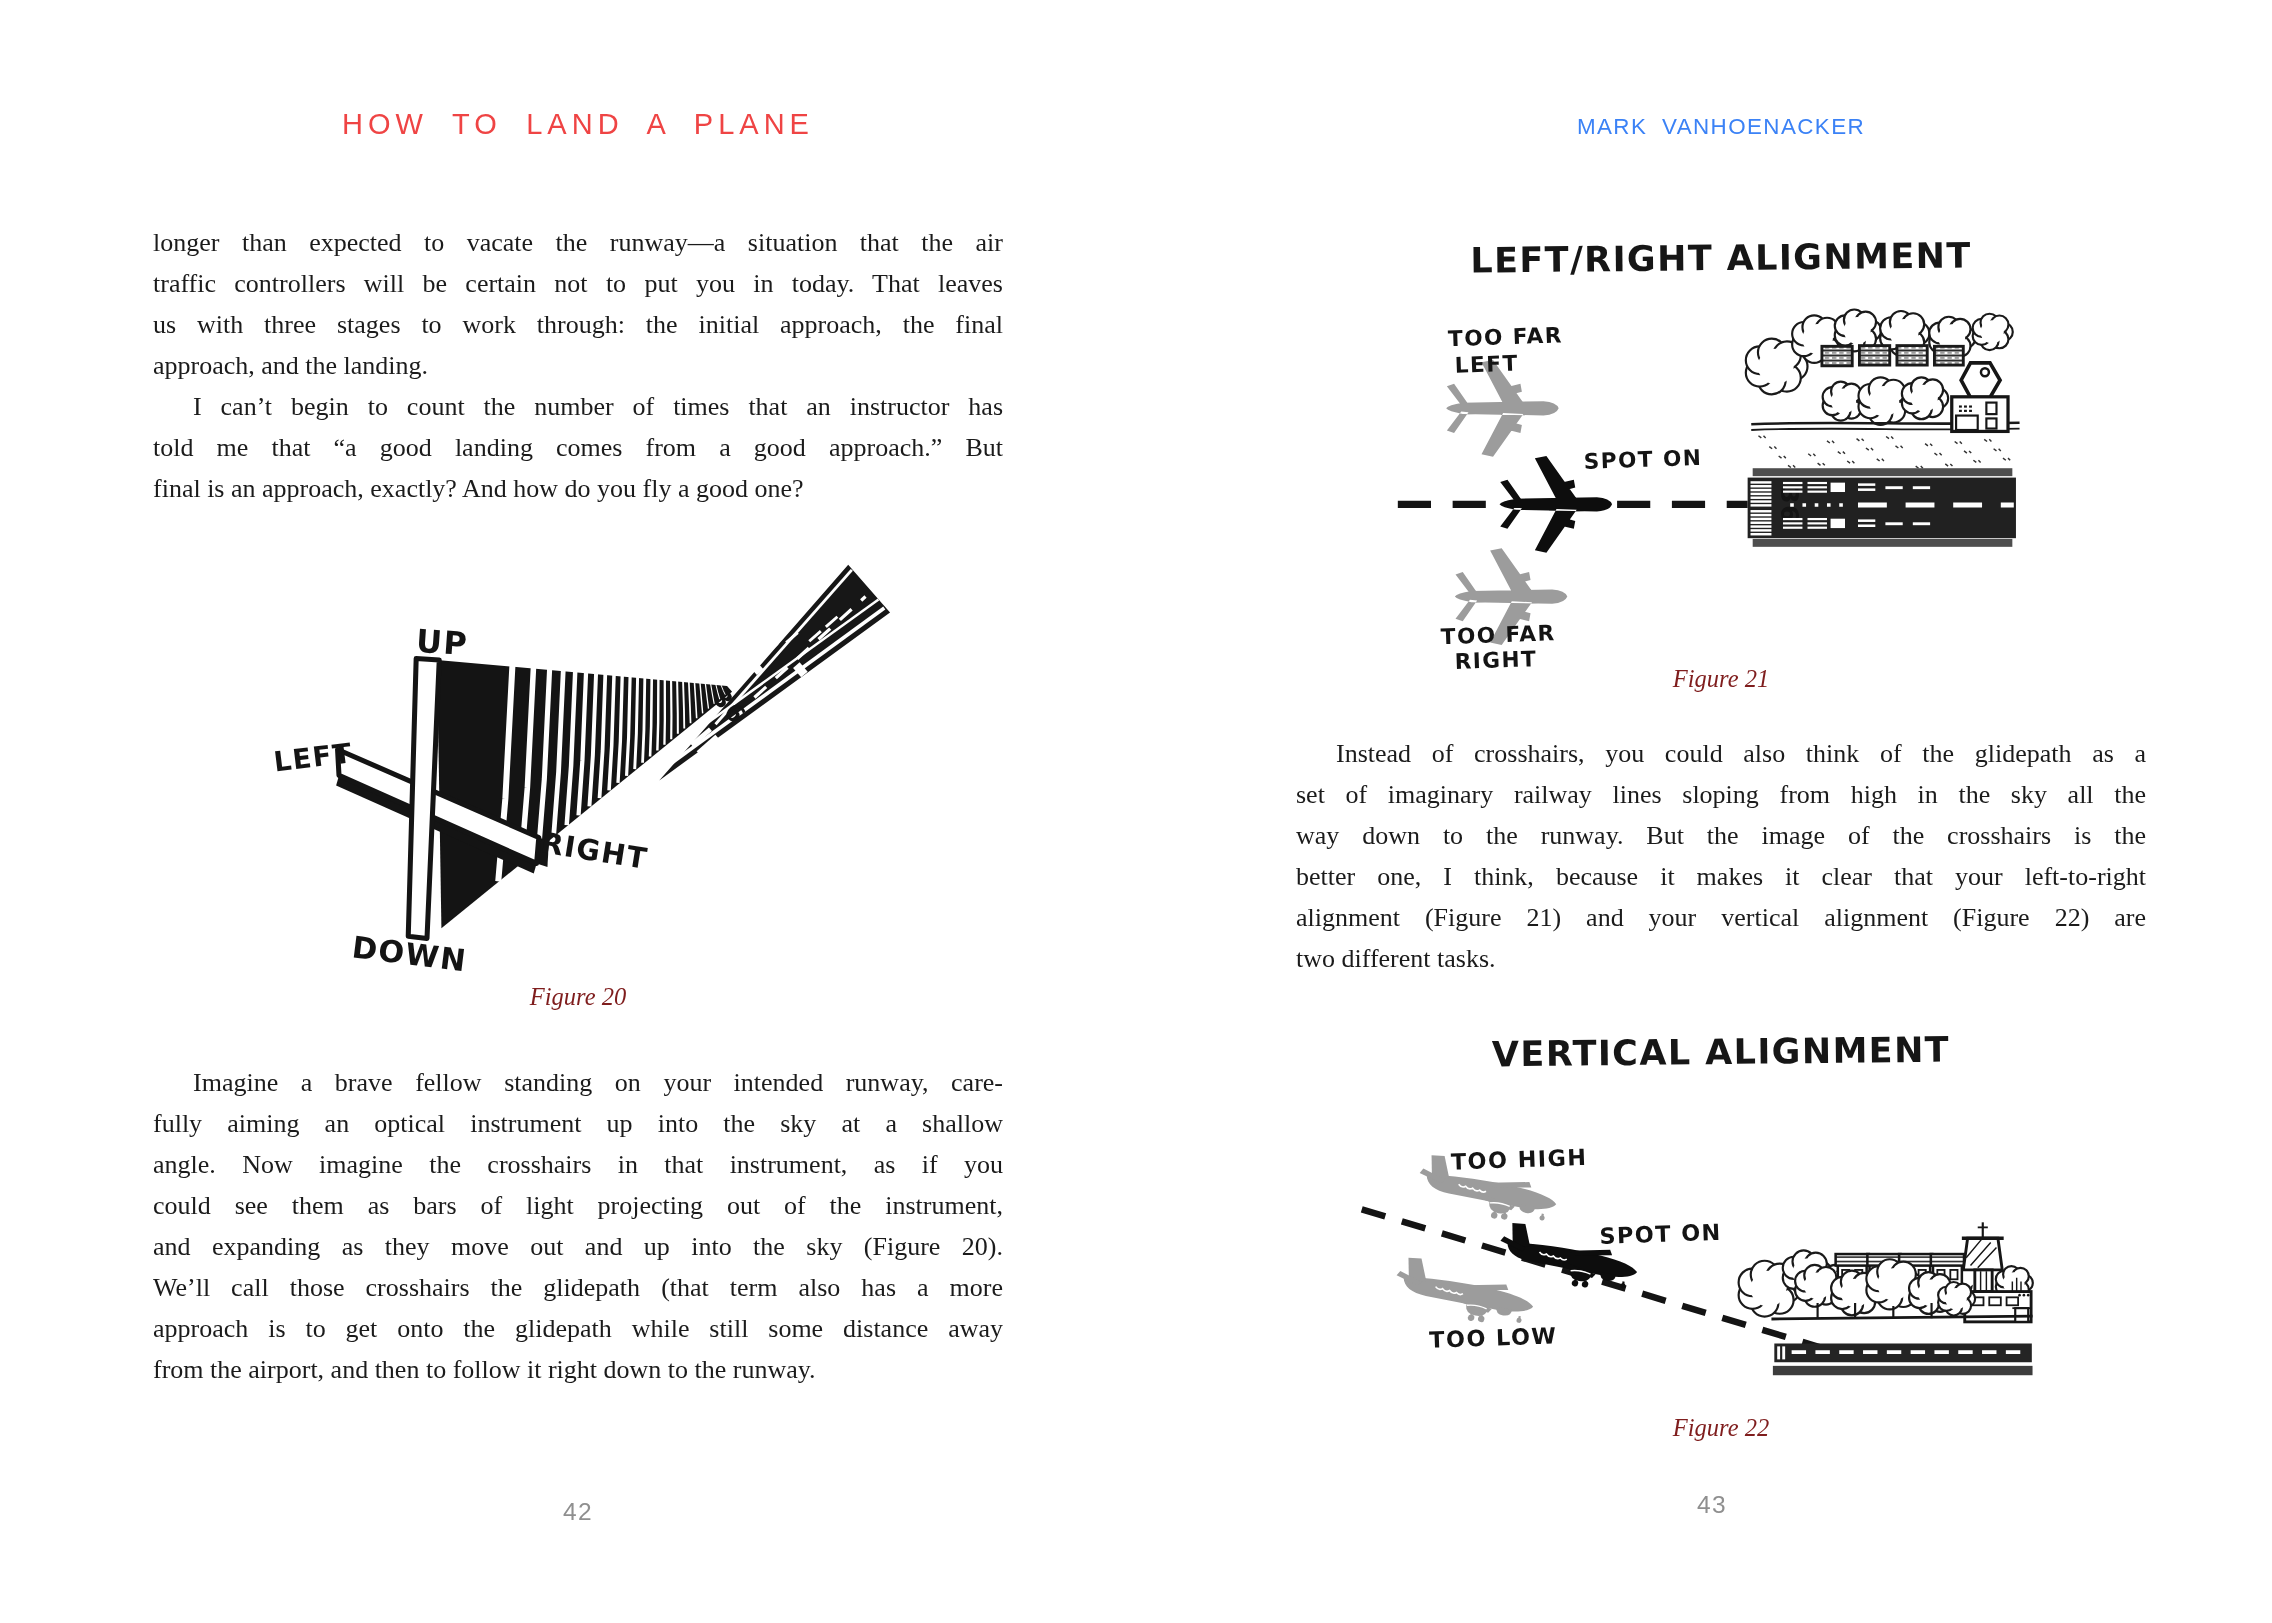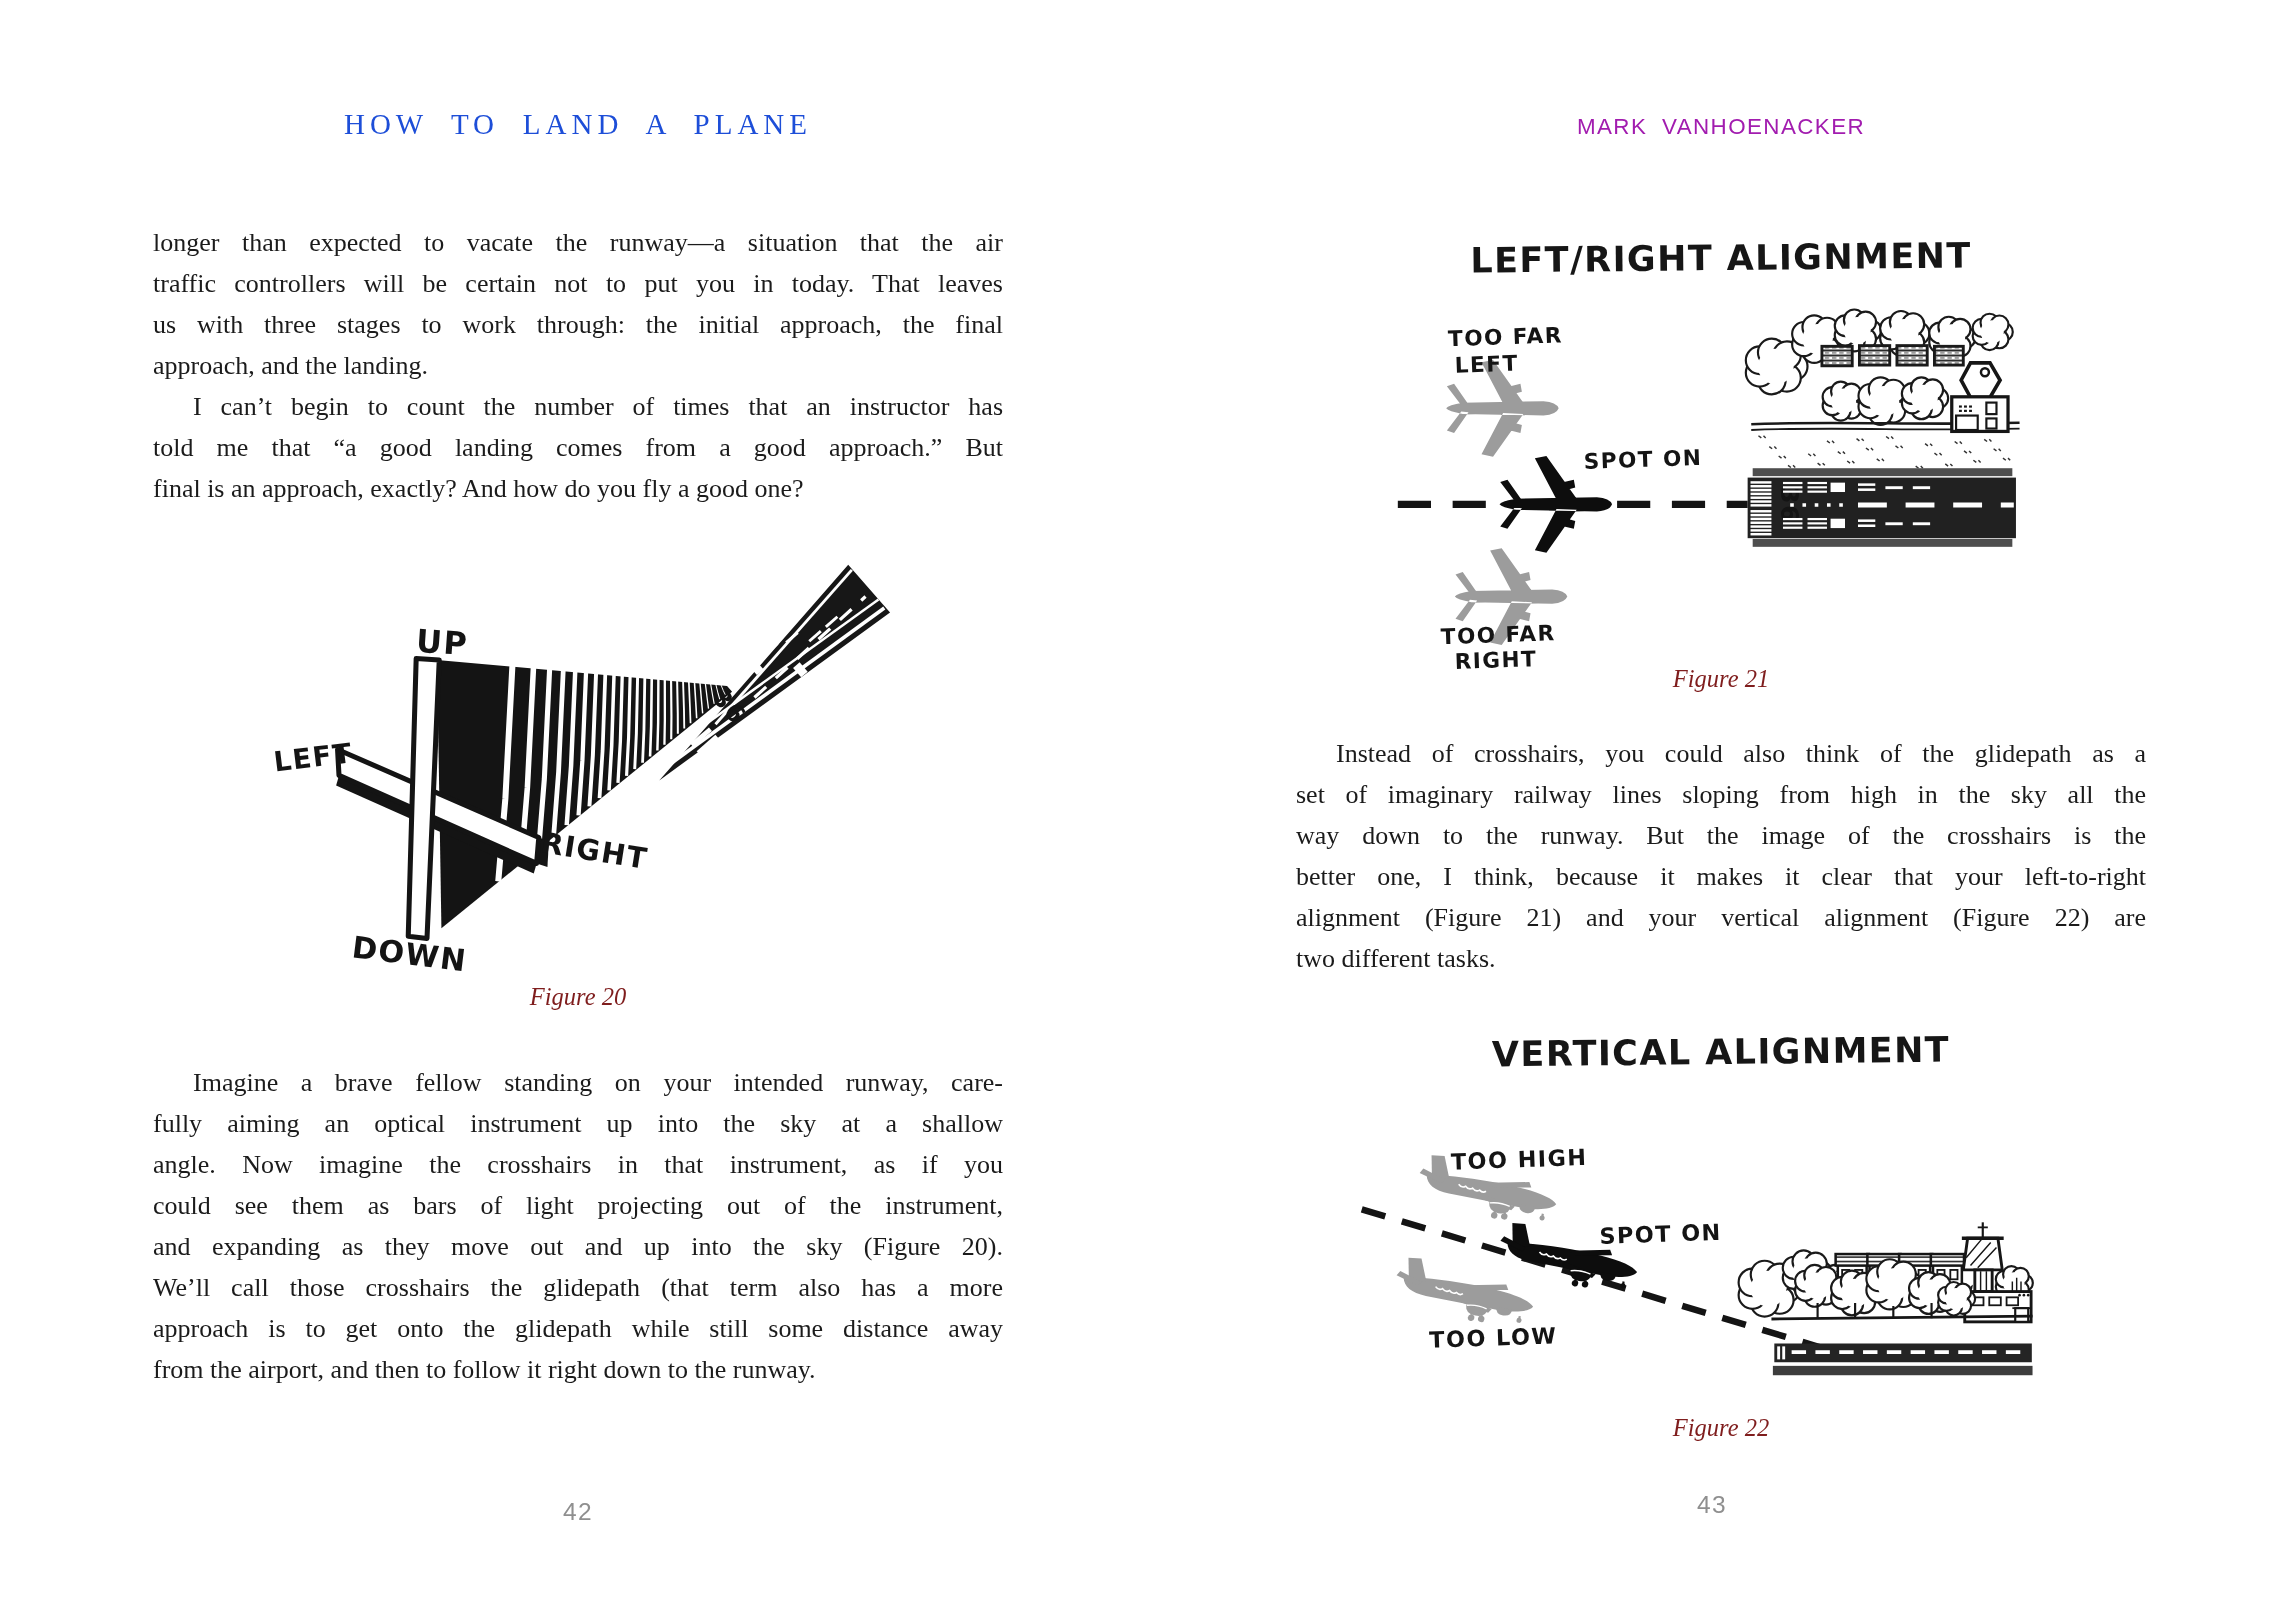--- a/index.html
+++ b/index.html
@@ -3,24 +3,24 @@
 <meta charset="utf-8">
 <style>
   html,body{margin:0;padding:0;background:#ffffff;}
   #root{position:relative;width:2273px;height:1623px;background:#ffffff;overflow:hidden;
         font-family:"Liberation Serif",serif;color:#1b1b1b;}
   .page{position:absolute;top:0;width:1136px;height:1623px;}
   #page-left{left:0;}
   #page-right{left:1136px;}
 
   .running-head{position:absolute;width:850px;text-align:center;
-        font-family:Liberation Serif, serif;color:#1d4ed8;}
+        font-family:Liberation Sans, sans-serif;color:#ef4444;}
   #head-left{left:153px;top:108px;font-size:29px;letter-spacing:5px;word-spacing:11.5px;}
   #head-right{left:160px;top:114px;font-family:"Liberation Sans",sans-serif;
-        font-size:22.4px;letter-spacing:1.4px;word-spacing:7.2px;color:#a21caf;}
+        font-size:22.4px;letter-spacing:1.4px;word-spacing:7.2px;color:#3b82f6;}
 
   .tblock{position:absolute;left:153px;width:850px;}
   #page-right .tblock{left:160px;}
   .ln{height:41px;font-size:26px;line-height:41px;white-space:normal;}
   .j{text-align:justify;text-align-last:justify;}
   .last{text-align:right;text-align-last:left;}
   .ind{text-indent:40px;}
   .ln b{font-weight:400;}
 
   .fig-caption{position:absolute;width:850px;text-align:center;

